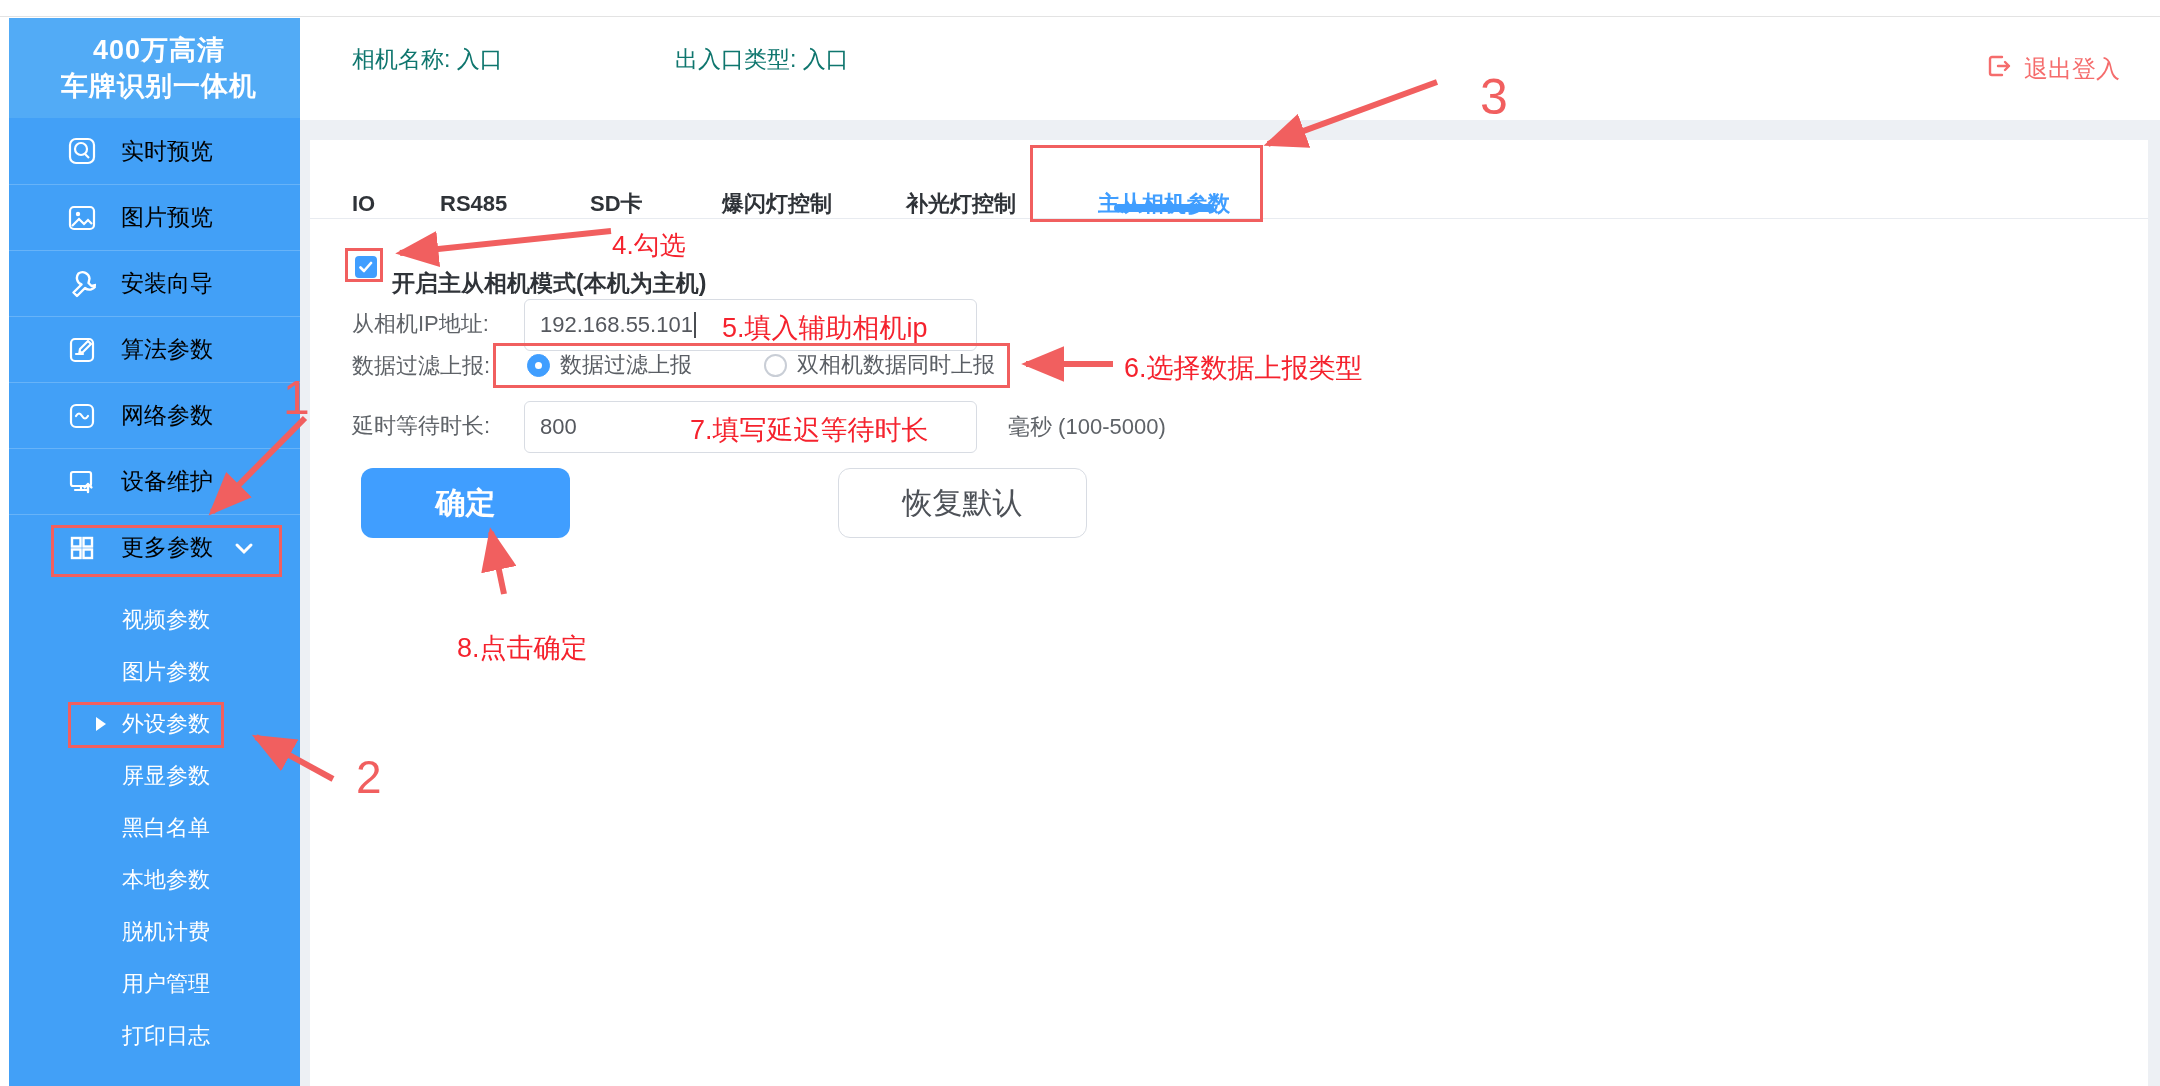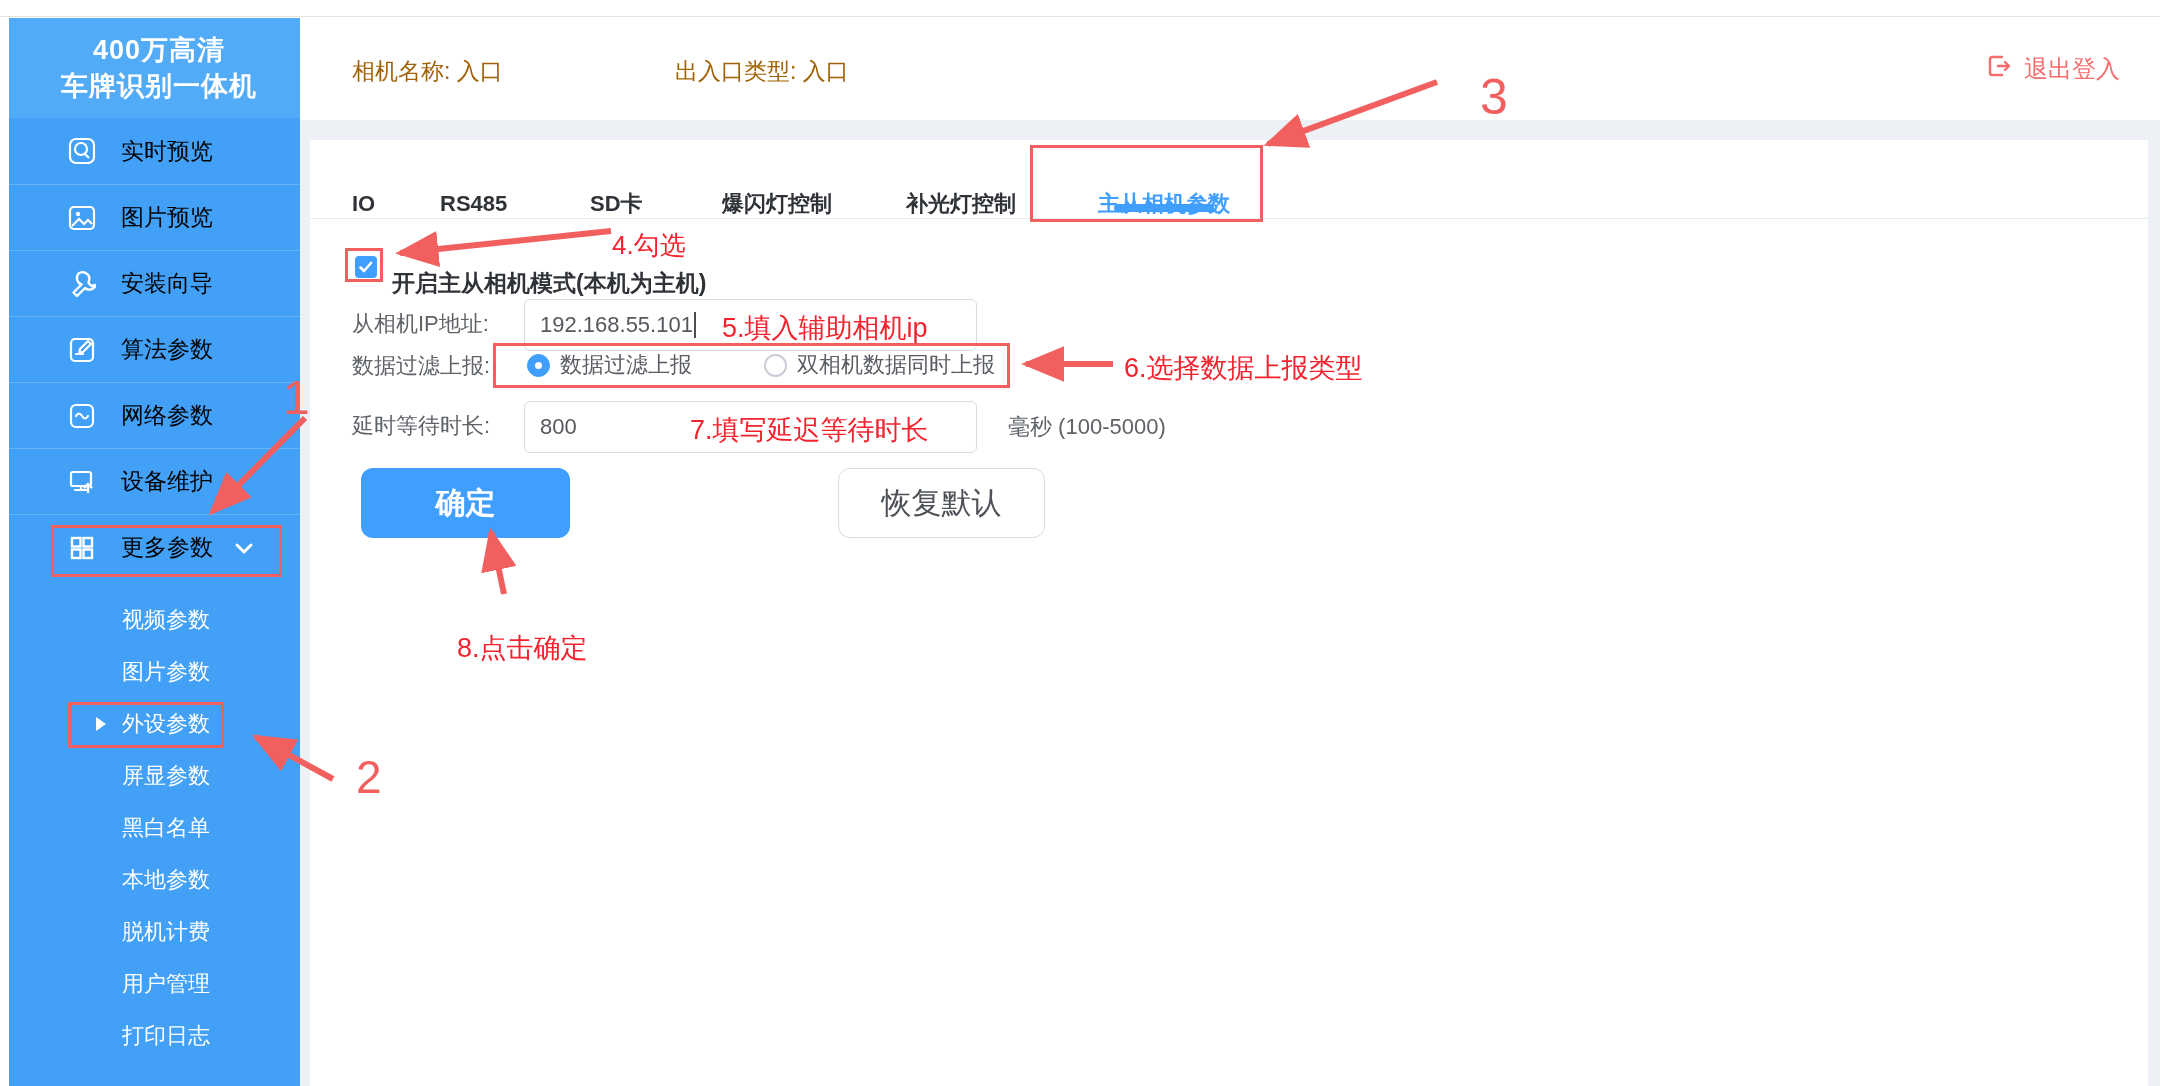--- a/index.html
+++ b/index.html
@@ -21,21 +21,21 @@
   .menu-item .ico { position:absolute; left:58px; width:30px; height:30px; display:flex; align-items:center; justify-content:center; }
   .menu-item .lbl { position:absolute; left:112px; }
   .menu-item .chev { position:absolute; left:224px; width:22px; height:22px; }
   .submenu { position:absolute; left:0; top:576px; width:292px; }
   .sub-item { position:relative; height:52px; display:flex; align-items:center; color:#fff; font-size:22px; cursor:pointer; }
   .sub-item .lbl { position:absolute; left:113px; }
   .tri { position:absolute; left:87px; width:0; height:0; border-left:10px solid #fff; border-top:7px solid transparent; border-bottom:7px solid transparent; }
 
   
   .header { position:absolute; left:300px; top:18px; width:1860px; height:102px; background:#fff; }
-  .hdr-item { position:absolute; top:16px; height:74px; display:flex; align-items:center; font-size:23px; color:#a16207; }
+  .hdr-item { position:absolute; top:4px; height:74px; display:flex; align-items:center; font-size:23px; color:#0f766e; }
   .hdr-cam { left:52px; } .hdr-gate { left:375px; }
   .logout { position:absolute; right:40px; top:0; height:102px; display:flex; align-items:center; gap:12px;
             color:#f56c6c; font-size:24px; cursor:pointer; }
 
   
   .page-bg { position:absolute; left:300px; top:120px; width:1860px; height:966px; background:#edf0f4; }
   .card { position:absolute; left:310px; top:140px; width:1838px; height:946px; background:#fff; }
 
   
   .tab { position:absolute; top:184px; height:40px; display:flex; align-items:center; font-size:22px; font-weight:bold; color:#2f3338; cursor:pointer; }
@@ -59,21 +59,21 @@
   .radio.on { background:#409eff; border:1px solid #409eff; }
   .radio.on::after { content:""; position:absolute; left:7px; top:7px; width:7px; height:7px; border-radius:50%; background:#fff; }
   .radio.off { background:#fff; border:2px solid #c9ced6; }
   .radio-label { position:absolute; height:24px; display:flex; align-items:center; font-size:22px; color:#5a5e64; cursor:pointer; }
 
   .btn { position:absolute; top:468px; height:70px; border-radius:12px; display:flex; align-items:center; justify-content:center;
          font-size:30px; cursor:pointer; }
   .btn-primary { left:361px; width:209px; background:#409eff; color:#fff; font-weight:bold; }
   .btn-plain { background:#fff; border:1px solid #d8dce3; color:#4d5157; }
   .btn-cancel { left:597px; width:212px; }
-  .btn-reset { left:838px; width:207px; }
+  .btn-reset { left:838px; width:249px; }
 
   
   .red-rect { position:absolute; border:3px solid #f15f5f; pointer-events:none; }
   .ann-text { position:absolute; color:#f5222d; pointer-events:none; }
   .ann-num { position:absolute; color:#f15f5f; pointer-events:none; }
   svg.overlay { position:absolute; left:0; top:0; width:2160px; height:1086px; pointer-events:none; }
 </style>
 </head>
 <body>
 

